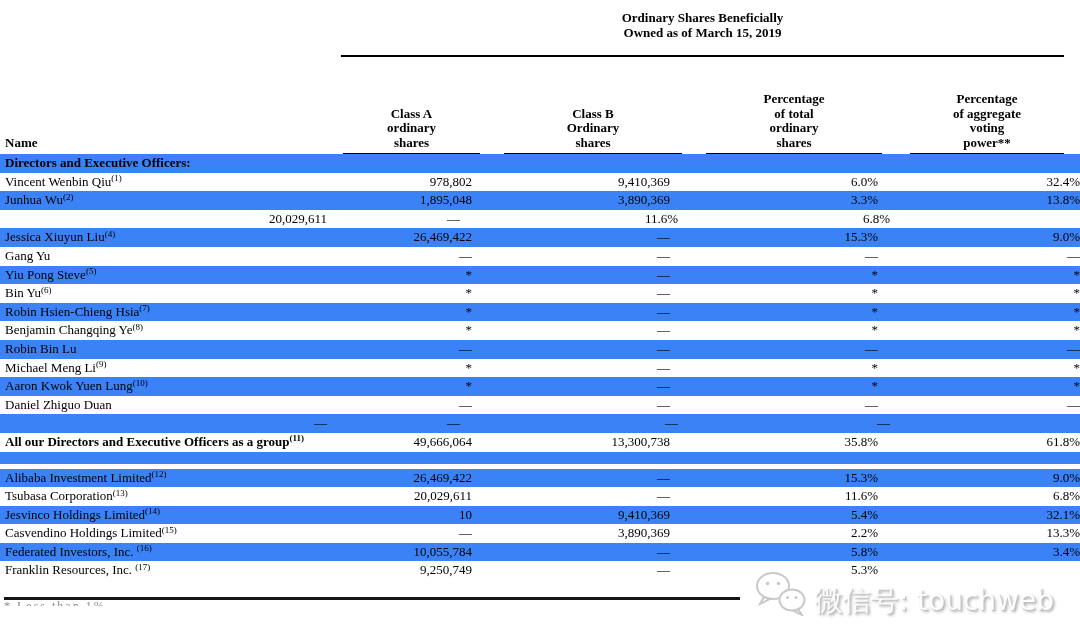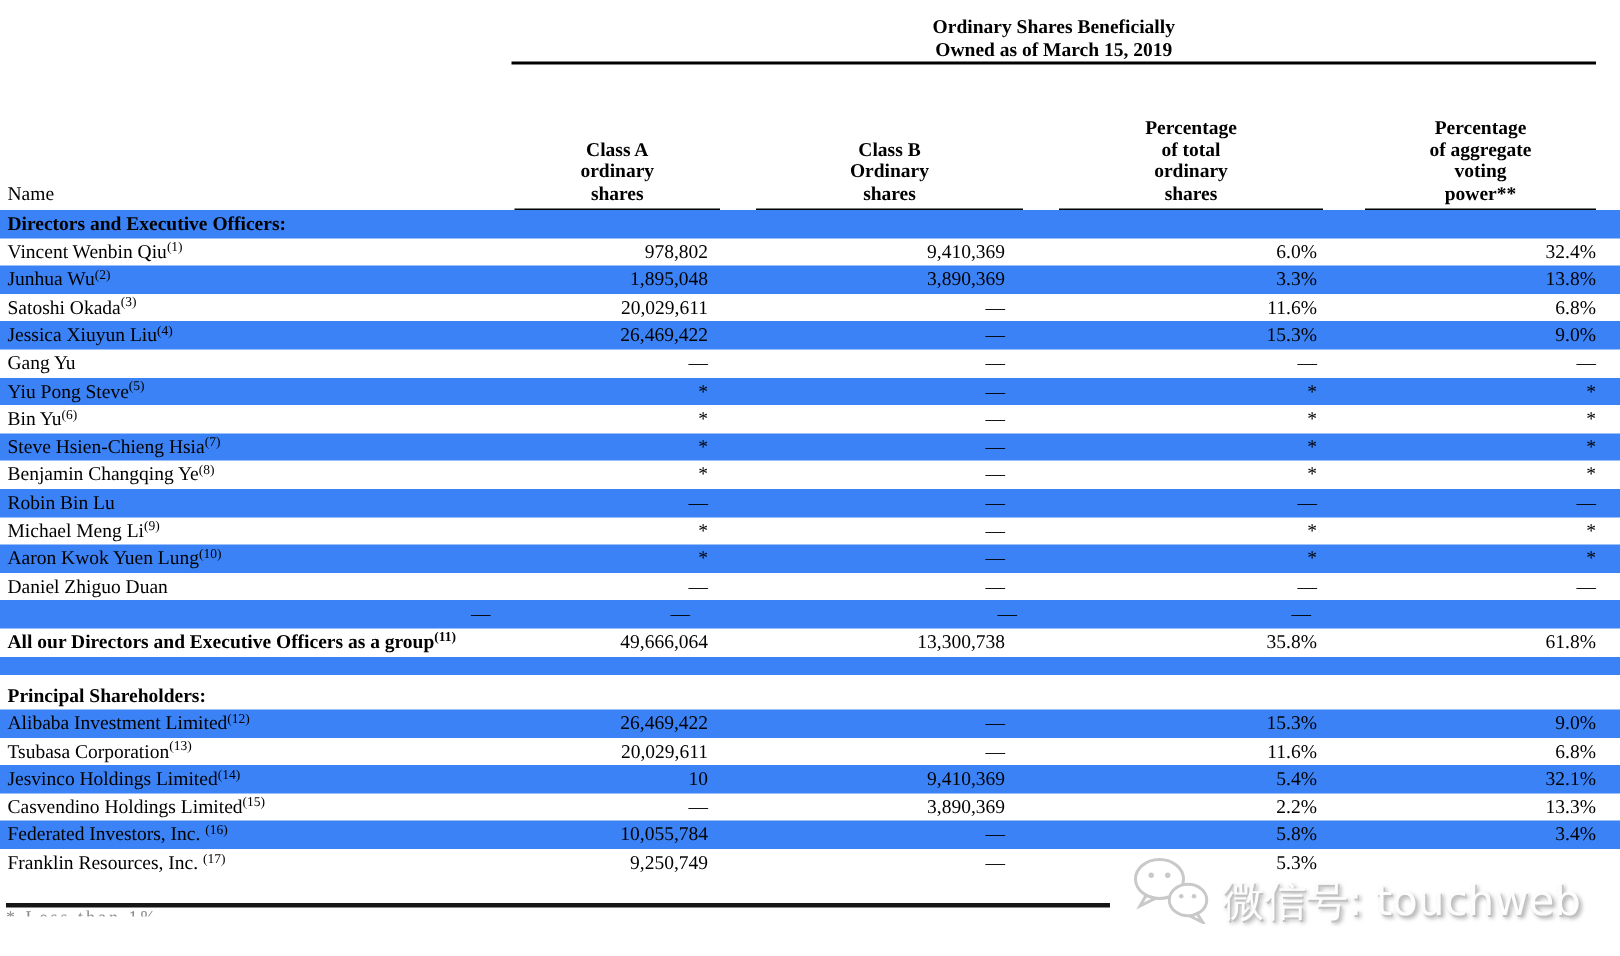--- a/index.html
+++ b/index.html
@@ -25,29 +25,29 @@
 
   .table-wrap { padding-top: 10px; }
 
   
   .group-header-row { align-items: end; }
   .group-header {
     grid-column: 2 / 6;
     text-align: center;
     font-weight: bold;
     line-height: 15px;
-    padding-bottom: 1px;
+    padding-bottom: 15px;
     margin: 0 16px 0 6px;
     border-bottom: 2px solid #000;
   }
   .col-header-row { align-items: end; margin-top: 6px; }
   .name-header {
     grid-column: 1;
     padding: 0 0 3px 5px;
-    font-weight: normal;
+    font-weight: bold;
   }
   .chdr { align-self: end; margin-top: 29px; }
   .chdr-in {
     text-align: center;
     font-weight: bold;
     line-height: 14.5px;
     padding-bottom: 3px;
     border-bottom: 1.5px solid #000;
   }
   .chdr.c2 .chdr-in { margin: 0 0 0 8px; }
@@ -59,21 +59,21 @@
   .row { height: 18.6px; line-height: 18.6px; }
   .row.shaded { background: #3b82f6; }
   .row.spacer-blue { height: 12px; }
   .row.spacer-white { height: 5px; }
   .cell { overflow: hidden; white-space: nowrap; }
   .cell.name { padding-left: 5px; }
   .cell.num { text-align: right; }
   .cell.num.c2 { padding-right: 8px; }
   .cell.num.c3 { padding-right: 20px; }
   .cell.num.c4 { padding-right: 12px; }
-  .cell.num.c5 { padding-right: 16px; }
+  .cell.num.c5 { }
   .cell sup {
     font-size: 9px;
     vertical-align: baseline;
     position: relative;
     top: -4.5px;
     line-height: 0;
   }
 
   
   .footnote-rule {
@@ -173,21 +173,20 @@
           <div class="cell num c5">32.4%</div>
         </div>
         <div class="grid row shaded">
           <div class="cell name"><span>Junhua Wu</span><sup>(2)</sup></div>
           <div class="cell num c2">1,895,048</div>
           <div class="cell num c3">3,890,369</div>
           <div class="cell num c4">3.3%</div>
           <div class="cell num c5">13.8%</div>
         </div>
         <div class="grid row">
-          <div class="cell name"><span>Satoshi Okada</span><sup>(3)</sup></div>
           <div class="cell num c2">20,029,611</div>
           <div class="cell num c3">—</div>
           <div class="cell num c4">11.6%</div>
           <div class="cell num c5">6.8%</div>
         </div>
         <div class="grid row shaded">
           <div class="cell name"><span>Jessica Xiuyun Liu</span><sup>(4)</sup></div>
           <div class="cell num c2">26,469,422</div>
           <div class="cell num c3">—</div>
           <div class="cell num c4">15.3%</div>
@@ -208,21 +207,21 @@
           <div class="cell num c5">*</div>
         </div>
         <div class="grid row">
           <div class="cell name"><span>Bin Yu</span><sup>(6)</sup></div>
           <div class="cell num c2">*</div>
           <div class="cell num c3">—</div>
           <div class="cell num c4">*</div>
           <div class="cell num c5">*</div>
         </div>
         <div class="grid row shaded">
-          <div class="cell name"><span>Steve Hsien-Chieng Hsia</span><sup>(7)</sup></div>
+          <div class="cell name"><span>Robin Hsien-Chieng Hsia</span><sup>(7)</sup></div>
           <div class="cell num c2">*</div>
           <div class="cell num c3">—</div>
           <div class="cell num c4">*</div>
           <div class="cell num c5">*</div>
         </div>
         <div class="grid row">
           <div class="cell name"><span>Benjamin Changqing Ye</span><sup>(8)</sup></div>
           <div class="cell num c2">*</div>
           <div class="cell num c3">—</div>
           <div class="cell num c4">*</div>
@@ -264,27 +263,20 @@
         </div>
         <div class="grid row">
           <div class="cell name bold"><span>All our Directors and Executive Officers as a group</span><sup>(11)</sup></div>
           <div class="cell num c2">49,666,064</div>
           <div class="cell num c3">13,300,738</div>
           <div class="cell num c4">35.8%</div>
           <div class="cell num c5">61.8%</div>
         </div>
         <div class="grid row shaded spacer-blue"></div>
         <div class="grid row spacer-white"></div>
-        <div class="grid row">
-          <div class="cell name bold"><span>Principal Shareholders:</span></div>
-          <div class="cell num c2"></div>
-          <div class="cell num c3"></div>
-          <div class="cell num c4"></div>
-          <div class="cell num c5"></div>
-        </div>
         <div class="grid row shaded">
           <div class="cell name"><span>Alibaba Investment Limited</span><sup>(12)</sup></div>
           <div class="cell num c2">26,469,422</div>
           <div class="cell num c3">—</div>
           <div class="cell num c4">15.3%</div>
           <div class="cell num c5">9.0%</div>
         </div>
         <div class="grid row">
           <div class="cell name"><span>Tsubasa Corporation</span><sup>(13)</sup></div>
           <div class="cell num c2">20,029,611</div>

